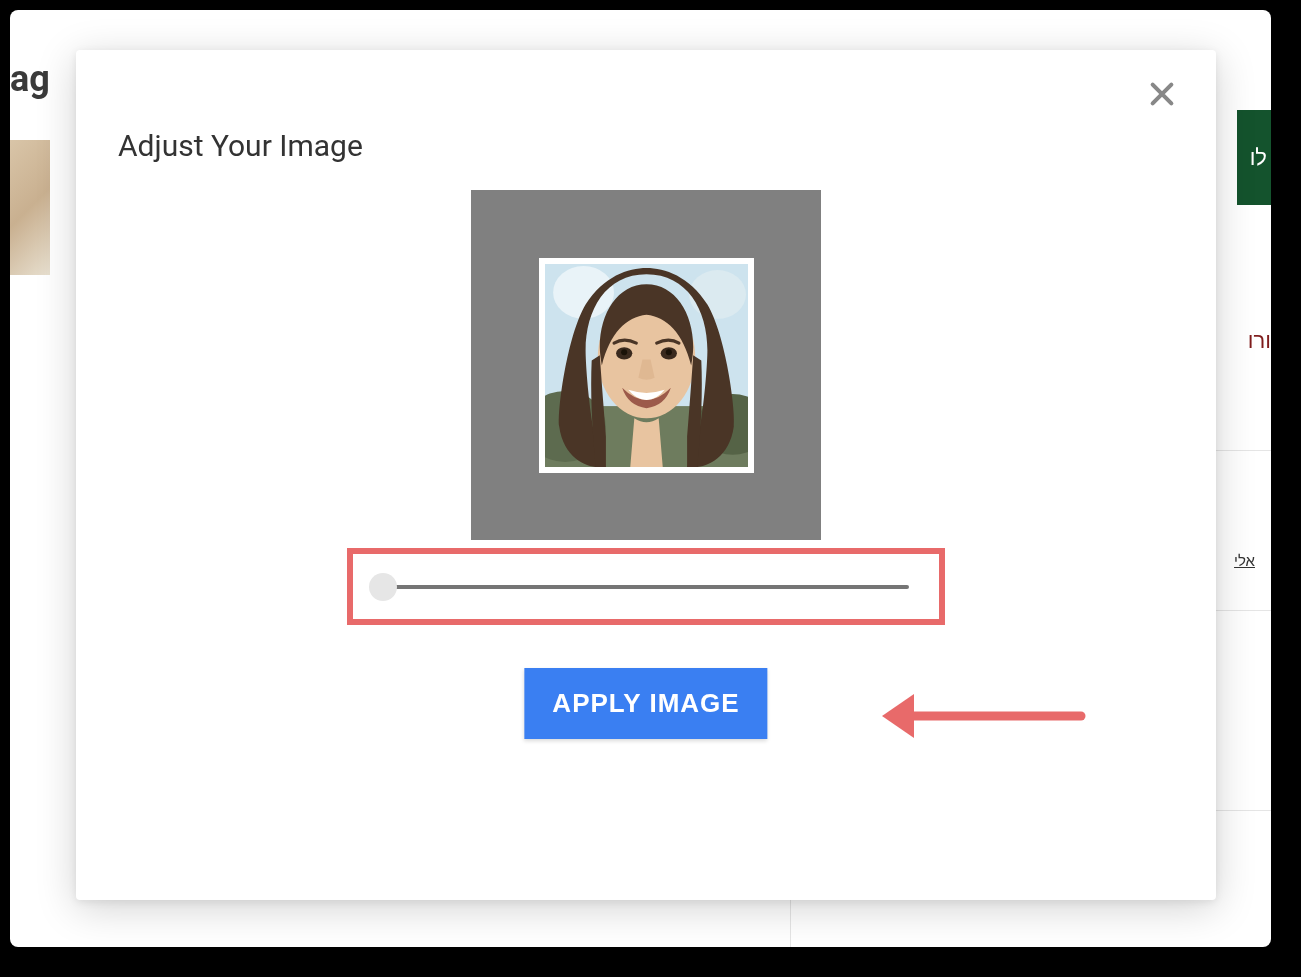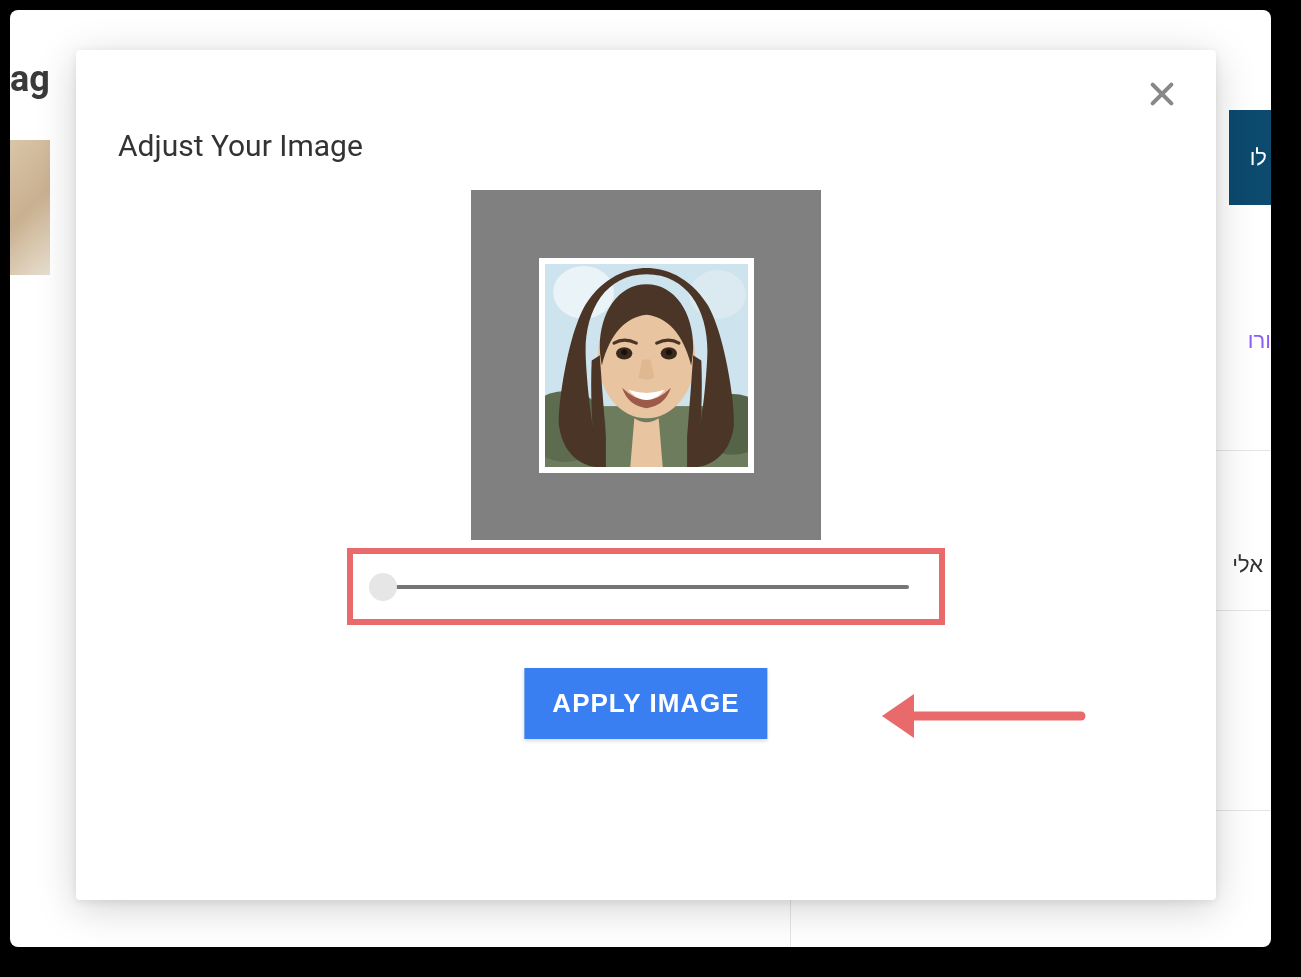--- a/index.html
+++ b/index.html
@@ -30,23 +30,23 @@
       top: 48px;
       left: 0;
       font-size: 36px;
       color: #3a3a3a;
       font-weight: 700;
     }
     .bg-fragment-topright {
       position: absolute;
       top: 100px;
       right: 0;
-      width: 42px;
+      width: 34px;
       height: 95px;
-      background: #0c4a6e;
+      background: #14532d;
       display: flex;
       align-items: center;
       justify-content: flex-end;
       color: #fff;
       font-size: 22px;
       padding: 11px 4px;
     }
     .bg-avatar-frag {
       position: absolute;
       top: 130px;
@@ -54,29 +54,30 @@
       width: 40px;
       height: 135px;
       background: linear-gradient(135deg, #d9c5a8 0%, #c9b090 50%, #e8e0d0 100%);
       border-radius: 0 0 0 0;
     }
     .bg-text-right1 {
       position: absolute;
       top: 318px;
       right: 0;
       font-size: 22px;
-      color: #8b5cf6;
+      color: #7f1d1d;
       margin-left: 36px;
     }
     .bg-text-right2 {
       position: absolute;
       top: 542px;
-      right: 8px;
-      font-size: 22px;
+      right: 16px;
+      font-size: 15px;
       color: #333;
+      text-decoration: underline;
     }
     .bg-sep {
       position: absolute;
       right: 0;
       width: 55px;
       border-top: 1px solid #e5e5e5;
     }
     .bg-vertical-sep {
       position: absolute;
       top: 758px;

